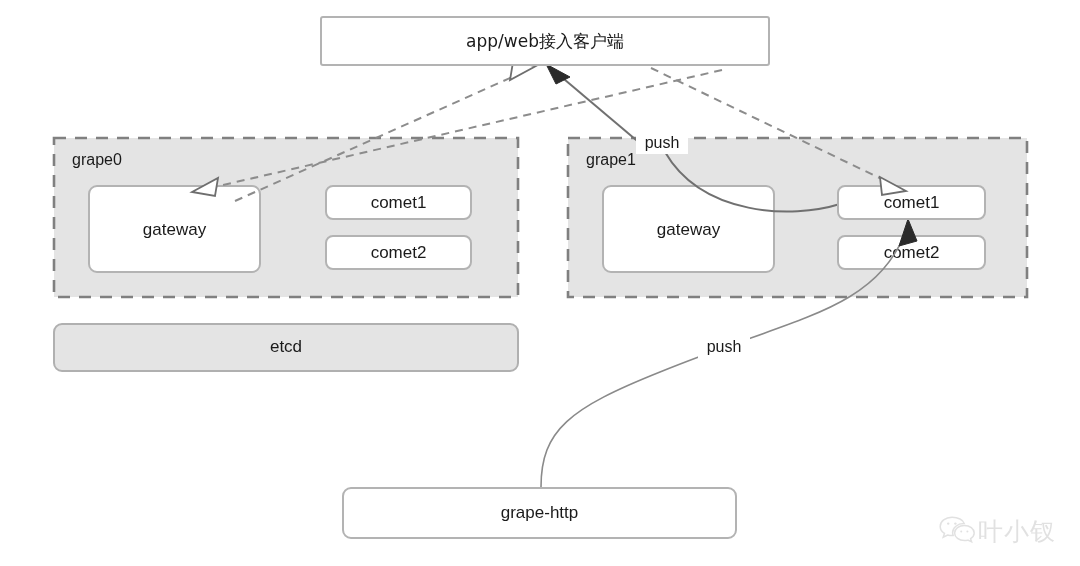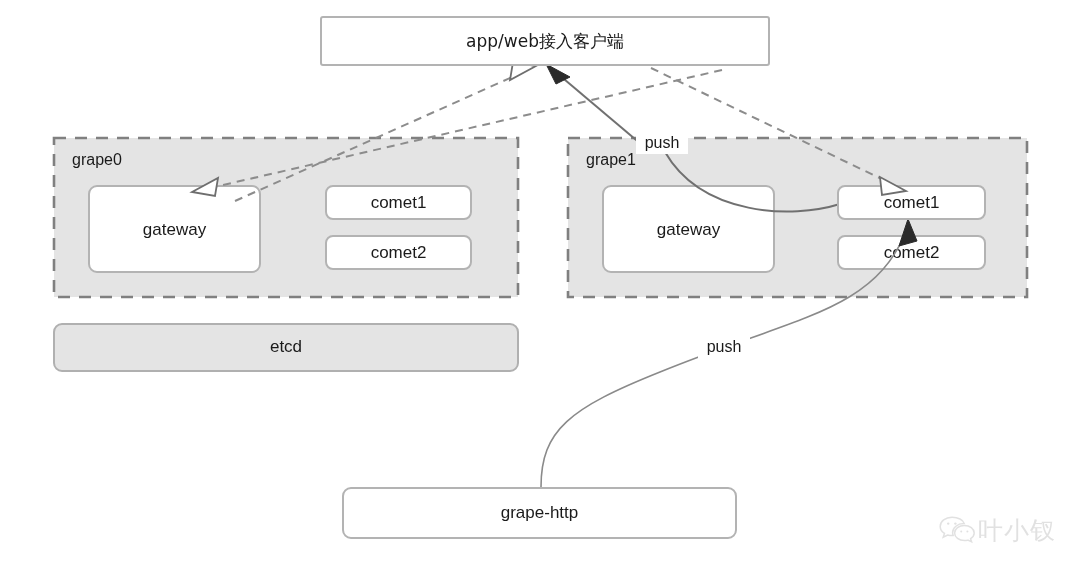--- a/index.html
+++ b/index.html
@@ -98,21 +98,21 @@
     font-size: 16px;
     fill: #1a1a1a;
     text-anchor: middle;
     dominant-baseline: middle;
   }
   .watermark {
     position: absolute;
     right: 24px;
     bottom: 18px;
     display: flex;
-    align-items: flex-start;
+    align-items: center;
     gap: 0;
     opacity: 0.55;
     pointer-events: none;
   }
   .watermark-text {
     font-family: "DejaVu Sans", sans-serif;
     font-size: 25px;
     color: #c9c9c9;
     letter-spacing: 1px;
     white-space: nowrap;

